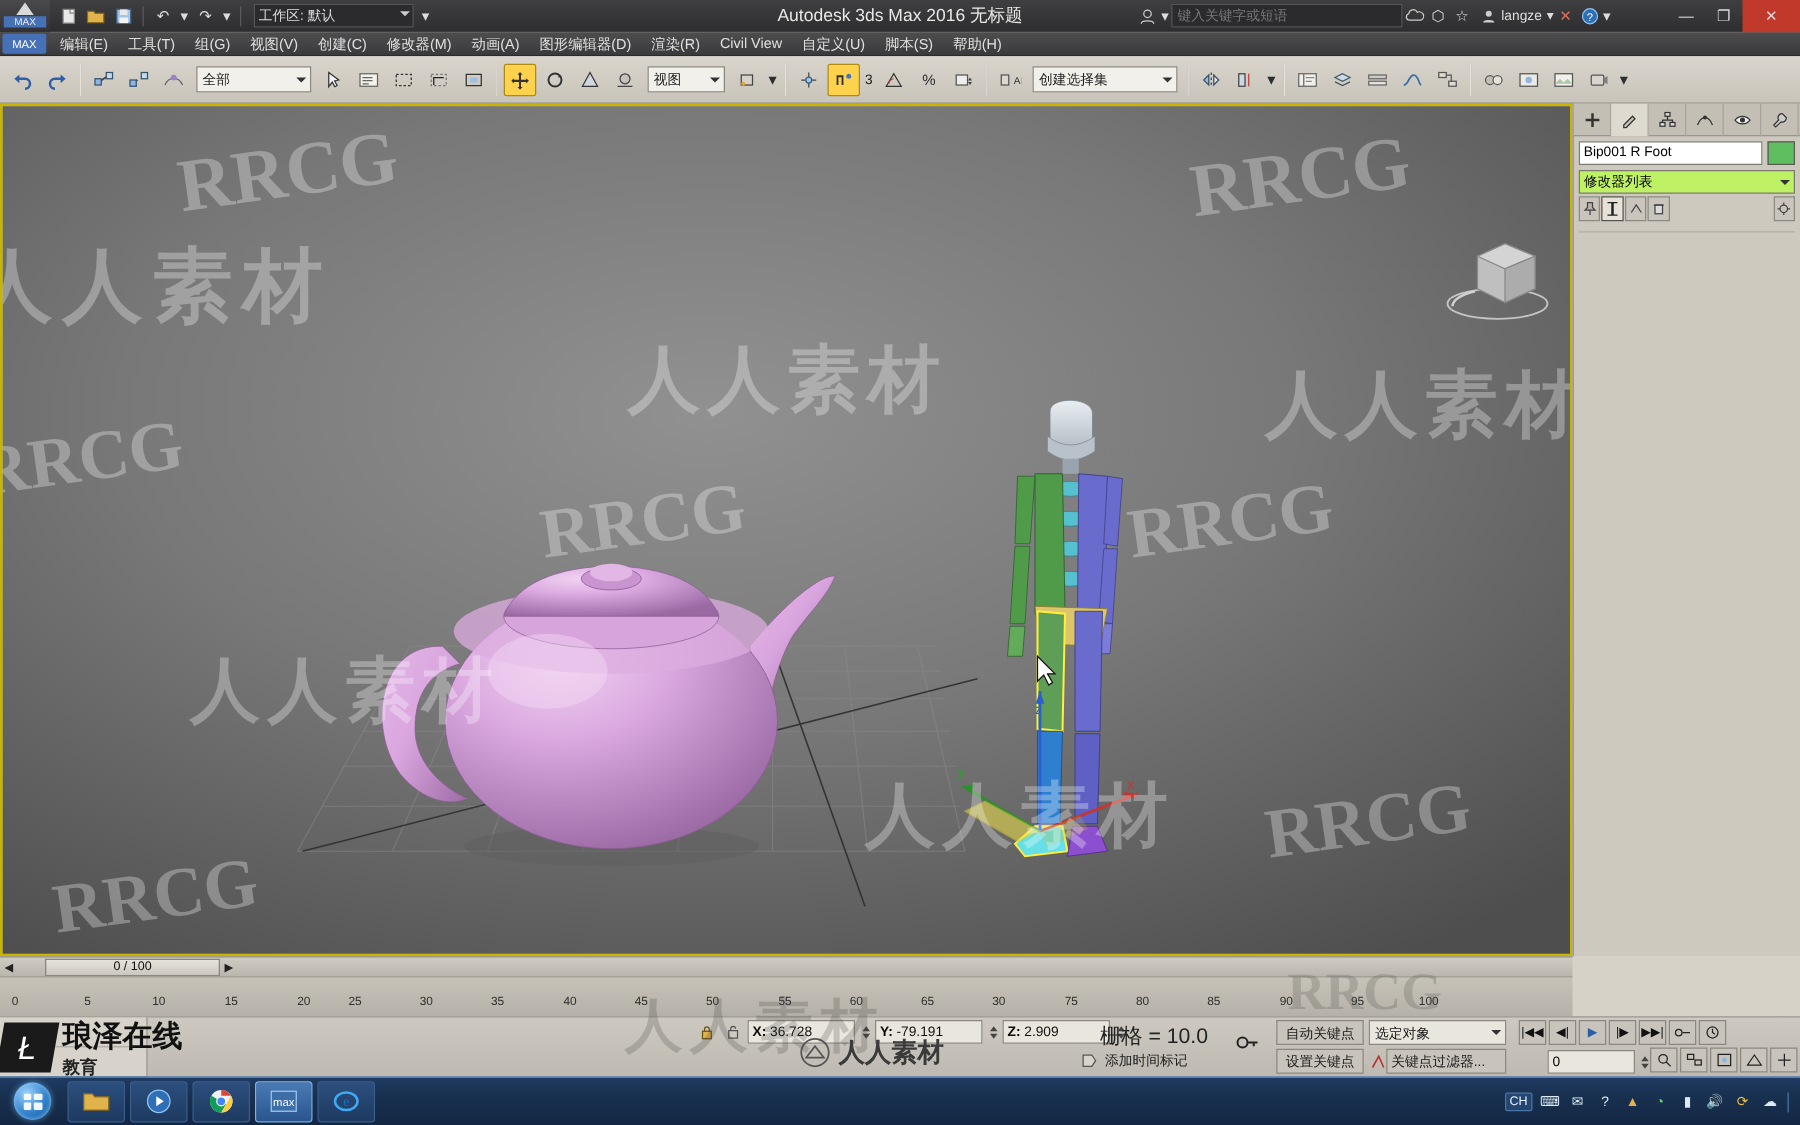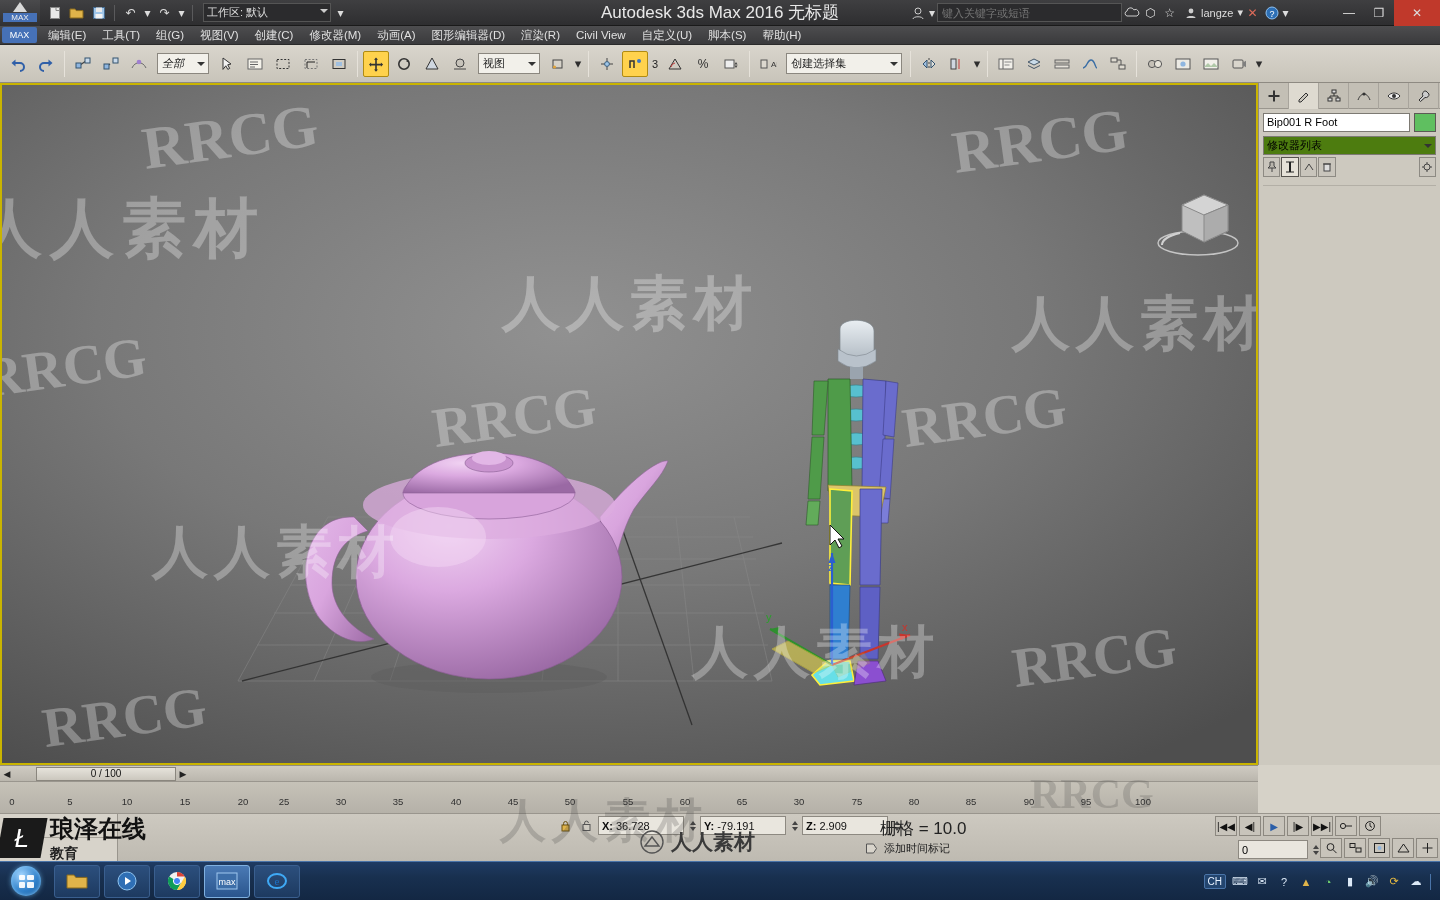--- a/index.html
+++ b/index.html
@@ -37,21 +37,21 @@
   }
   .sep { width:1px;height:16px;background:#5a5a5c;margin:0 3px;}
   .ws-combo {
     margin-left:4px; height:19px; width:128px; background:#2b2b2d;
     border:1px solid #555; color:#ddd; font-size:11px; display:flex;
     align-items:center; padding:0 3px; position:relative;
   }
   .ws-combo .arrow { position:absolute; right:2px; top:5px; border-left:4px solid transparent;border-right:4px solid transparent;border-top:4px solid #ccc;}
   .apptitle {
     position:absolute; left:0; right:0; text-align:center; color:#e8e8e8;
-    font-size:17px; pointer-events:none;
+    font-size:14px; pointer-events:none;
   }
   .searchwrap { position:absolute; right:150px; top:3px; display:flex; align-items:center; }
   .searchbox {
     width:185px; height:19px; background:#2b2b2d; border:1px solid #555;
     color:#9a9a9a; font-size:11px; padding:2px 4px;
   }
   .usergrp { display:flex; align-items:center; color:#ddd; font-size:11px; gap:4px; margin-left:6px;}
   .winbtns { position:absolute; right:0; top:0; display:flex; height:26px; }
   .wbtn { width:30px;height:26px; display:flex;align-items:center;justify-content:center;color:#ddd;font-size:12px;}
   .wbtn.close { background:#c0392b; width:46px;}
@@ -102,21 +102,21 @@
     background:#cdc9bf; border-left:1px solid #8e8a82;
   }
   .cp-tabs { display:flex; height:26px; background:#c3bfb5; border-bottom:1px solid #9a968e; }
   .cp-tab { width:30px;height:26px;display:flex;align-items:center;justify-content:center;
             border-right:1px solid #a8a49c; font-size:12px; color:#333;}
   .cp-tab.active { background:#dedad0; }
   .cp-namerow { display:flex; padding:4px 4px 2px 4px; gap:4px; }
   .cp-name { flex:1; height:19px; background:#fff; border:1px solid #7d7a73; font-size:11px; padding:2px 3px; }
   .cp-color { width:22px;height:19px;border:1px solid #5c5a55; background:#5fbf60; }
   .cp-modlist {
-    margin:2px 4px; height:19px; background:#4d7c0f; border:1px solid #7d7a73;
+    margin:2px 4px; height:19px; background:#bef264; border:1px solid #7d7a73;
     font-size:11px; display:flex;align-items:center;padding:0 14px 0 3px; position:relative;
   }
   .cp-modlist .arrow{position:absolute;right:3px;top:7px;border-left:4px solid transparent;border-right:4px solid transparent;border-top:4px solid #333;}
   .cp-stack {
     margin:3px 4px; height:122px; background:#b8b4ab; border:1px solid #7d7a73; overflow:hidden;
   }
   .cp-stack-item { padding:2px 4px; font-size:11px; color:#111; background:#a9a6a0; }
   .cp-stackbtns { display:flex; margin:0 4px; gap:1px; }
   .sbtn { width:24px;height:20px;background:#c9c5bc;border:1px solid #8d8a83;display:flex;align-items:center;justify-content:center;font-size:11px;}
   .sbtn.on { background:#e6e2d8; border-color:#56534e; }
@@ -362,21 +362,21 @@
           <rect x="2" y="8" width="5" height="5" fill="#8fb6e0" stroke="#33536f"></rect>
           <rect x="11" y="2" width="5" height="5" fill="#c9d9e9" stroke="#33536f"></rect>
         </svg>
     </div>
     <div class="tb">
       <svg width="18" height="16" viewBox="0 0 18 16">
           <path d="M2 12c3-7 11-7 14 0" stroke="#6a6a6a" fill="none"></path>
           <circle cx="9" cy="6" r="2.3" fill="#9f7fd0"></circle>
         </svg>
     </div>
-    <div class="tbcombo" style="width:52px; margin:0 4px;font-style:italic;">
+    <div class="tbcombo" style="width:92px; margin:0 4px;">
       <span>全部</span>
       <span class="arrow"></span>
     </div>
     <div class="tb">
       <svg width="18" height="16" viewBox="0 0 18 16">
           <path d="M5 2l8 6-3.3.8 2 3.6-1.9 1-2-3.6L5 13.4z" fill="#f2f2f2" stroke="#333"></path>
         </svg>
     </div>
     <div class="tb">
       <svg width="18" height="16" viewBox="0 0 18 16">
@@ -868,20 +868,40 @@
 
     <div class="gridlabel">栅格 = 10.0</div>
 
     <div style="position:absolute;left:862px;top:25px;width:18px;height:19px;display:flex;align-items:center;justify-content:center">
       <svg width="13" height="13" viewBox="0 0 13 13">
           <path d="M1.5 2h7l3 4.5-3 4.5h-7z" fill="#d8d4cb" stroke="#555"></path>
         </svg>
     </div>
     <div class="addtimetag" style="left:884px">添加时间标记</div>
 
+    <div class="keywrap">
+      <div style="position:absolute;left:0;top:7px;width:26px;height:26px;display:flex;align-items:center;justify-content:center">
+        <svg width="20" height="16" viewBox="0 0 20 16">
+            <circle cx="6" cy="8" r="4" fill="none" stroke="#222" stroke-width="1.6"></circle>
+            <path d="M10 8h8M15 8v3" stroke="#222" stroke-width="1.6"></path>
+          </svg>
+      </div>
+      <div class="keybtn" style="left:36px;top:2px;width:70px;height:20px">自动关键点</div>
+      <div class="keycombo" style="left:110px;top:2px;width:110px;height:20px">
+        <span>选定对象</span>
+        <span class="arrow"></span>
+      </div>
+      <div class="keybtn" style="left:36px;top:25px;width:70px;height:20px">设置关键点</div>
+      <div style="position:absolute;left:110px;top:25px;width:14px;height:20px;display:flex;align-items:center;justify-content:center">
+        <svg width="11" height="13" viewBox="0 0 11 13">
+            <path d="M1 11L6 2l4 9" fill="none" stroke="#b33" stroke-width="1.3"></path>
+          </svg>
+      </div>
+      <div class="keybtn" style="left:124px;top:25px;width:96px;height:20px;justify-content:flex-start;padding-left:3px">关键点过滤器...</div>
+    </div>
 
     <div class="playback">
       <div class="pbtn">|◀◀</div>
       <div class="pbtn">◀|</div>
       <div class="pbtn blue">▶</div>
       <div class="pbtn">|▶</div>
       <div class="pbtn">▶▶|</div>
       <div class="pbtn">
         <svg width="14" height="12" viewBox="0 0 14 12">
             <circle cx="4" cy="6" r="2.6" fill="none" stroke="#222"></circle>

